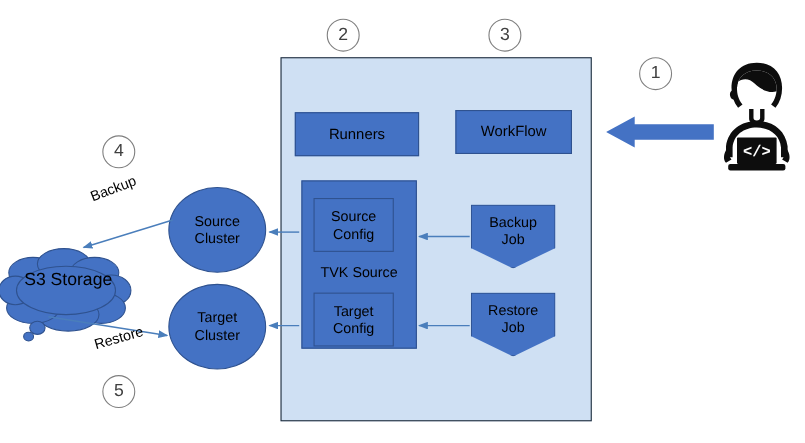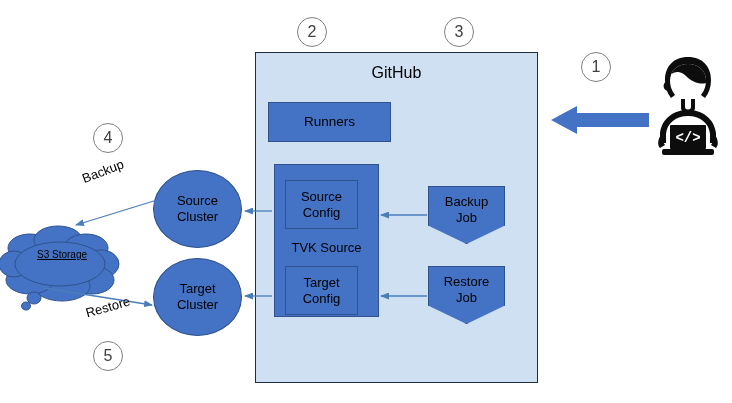--- a/index.html
+++ b/index.html
@@ -61,21 +61,21 @@
 
   
   .blue-box {
     background: #4472c4;
     border: 1.1px solid #2f528f;
     color: #000000;
     font-size: 13.5px;
     box-sizing: border-box;
   }
 
-  #runners-box   { left: 268px; top: 102px; width: 123px; height: 40px; }
+  #runners-box   { left: 268px; top: 102px; width: 113px; height: 40px; }
   #workflow-box  { left: 414px; top: 100px; width: 106px; height: 40px; }
 
   
   #tvk-runner-box {
     left: 274px;
     top: 164px;
     width: 105px;
     height: 153px;
     background: #4472c4;
     border: 1.1px solid #2f528f;
@@ -133,24 +133,23 @@
   #source-cluster { left: 153px; top: 170px; }
   #target-cluster { left: 153px; top: 258px; }
 
   
   #s3-cloud-wrap { left: 0px; top: 222px; width: 125px; height: 90px; }
   #s3-label {
     left: 8px;
     top: 245px;
     width: 108px;
     height: 20px;
-    font-size: 10px;
+    font-size: 16px;
     color: #000000;
     z-index: 3;
-    text-decoration: underline;
   }
 
   
   #thin-arrows { left: 0; top: 0; width: 732px; height: 403px; pointer-events: none; }
 
   
   .link-label {
     font-size: 13px;
     color: #000000;
     white-space: nowrap;
@@ -170,24 +169,24 @@
   #step-3 { left: 444px; top: 17px; }
   #step-4 { left: 93px;  top: 123px; }
   #step-5 { left: 93px;  top: 341px; }
 </style>
 </head>
 <body>
 
 <div id="canvas">
 
   <div class="abs" id="github-container"></div>
-  <div class="abs center-text" id="github-title">GitHub</div>
 
   <div class="abs blue-box center-text" id="runners-box">Runners</div>
 
+  <div class="abs blue-box center-text" id="workflow-box">WorkFlow</div>
 
   <div class="abs" id="tvk-runner-box"></div>
   <div class="abs center-text" id="tvk-runner-label">TVK Source</div>
 
   <div class="abs config-box center-text" id="source-config-box">
     <div>
       <div>Source</div>
       <div>Config</div>
     </div>
   </div>

